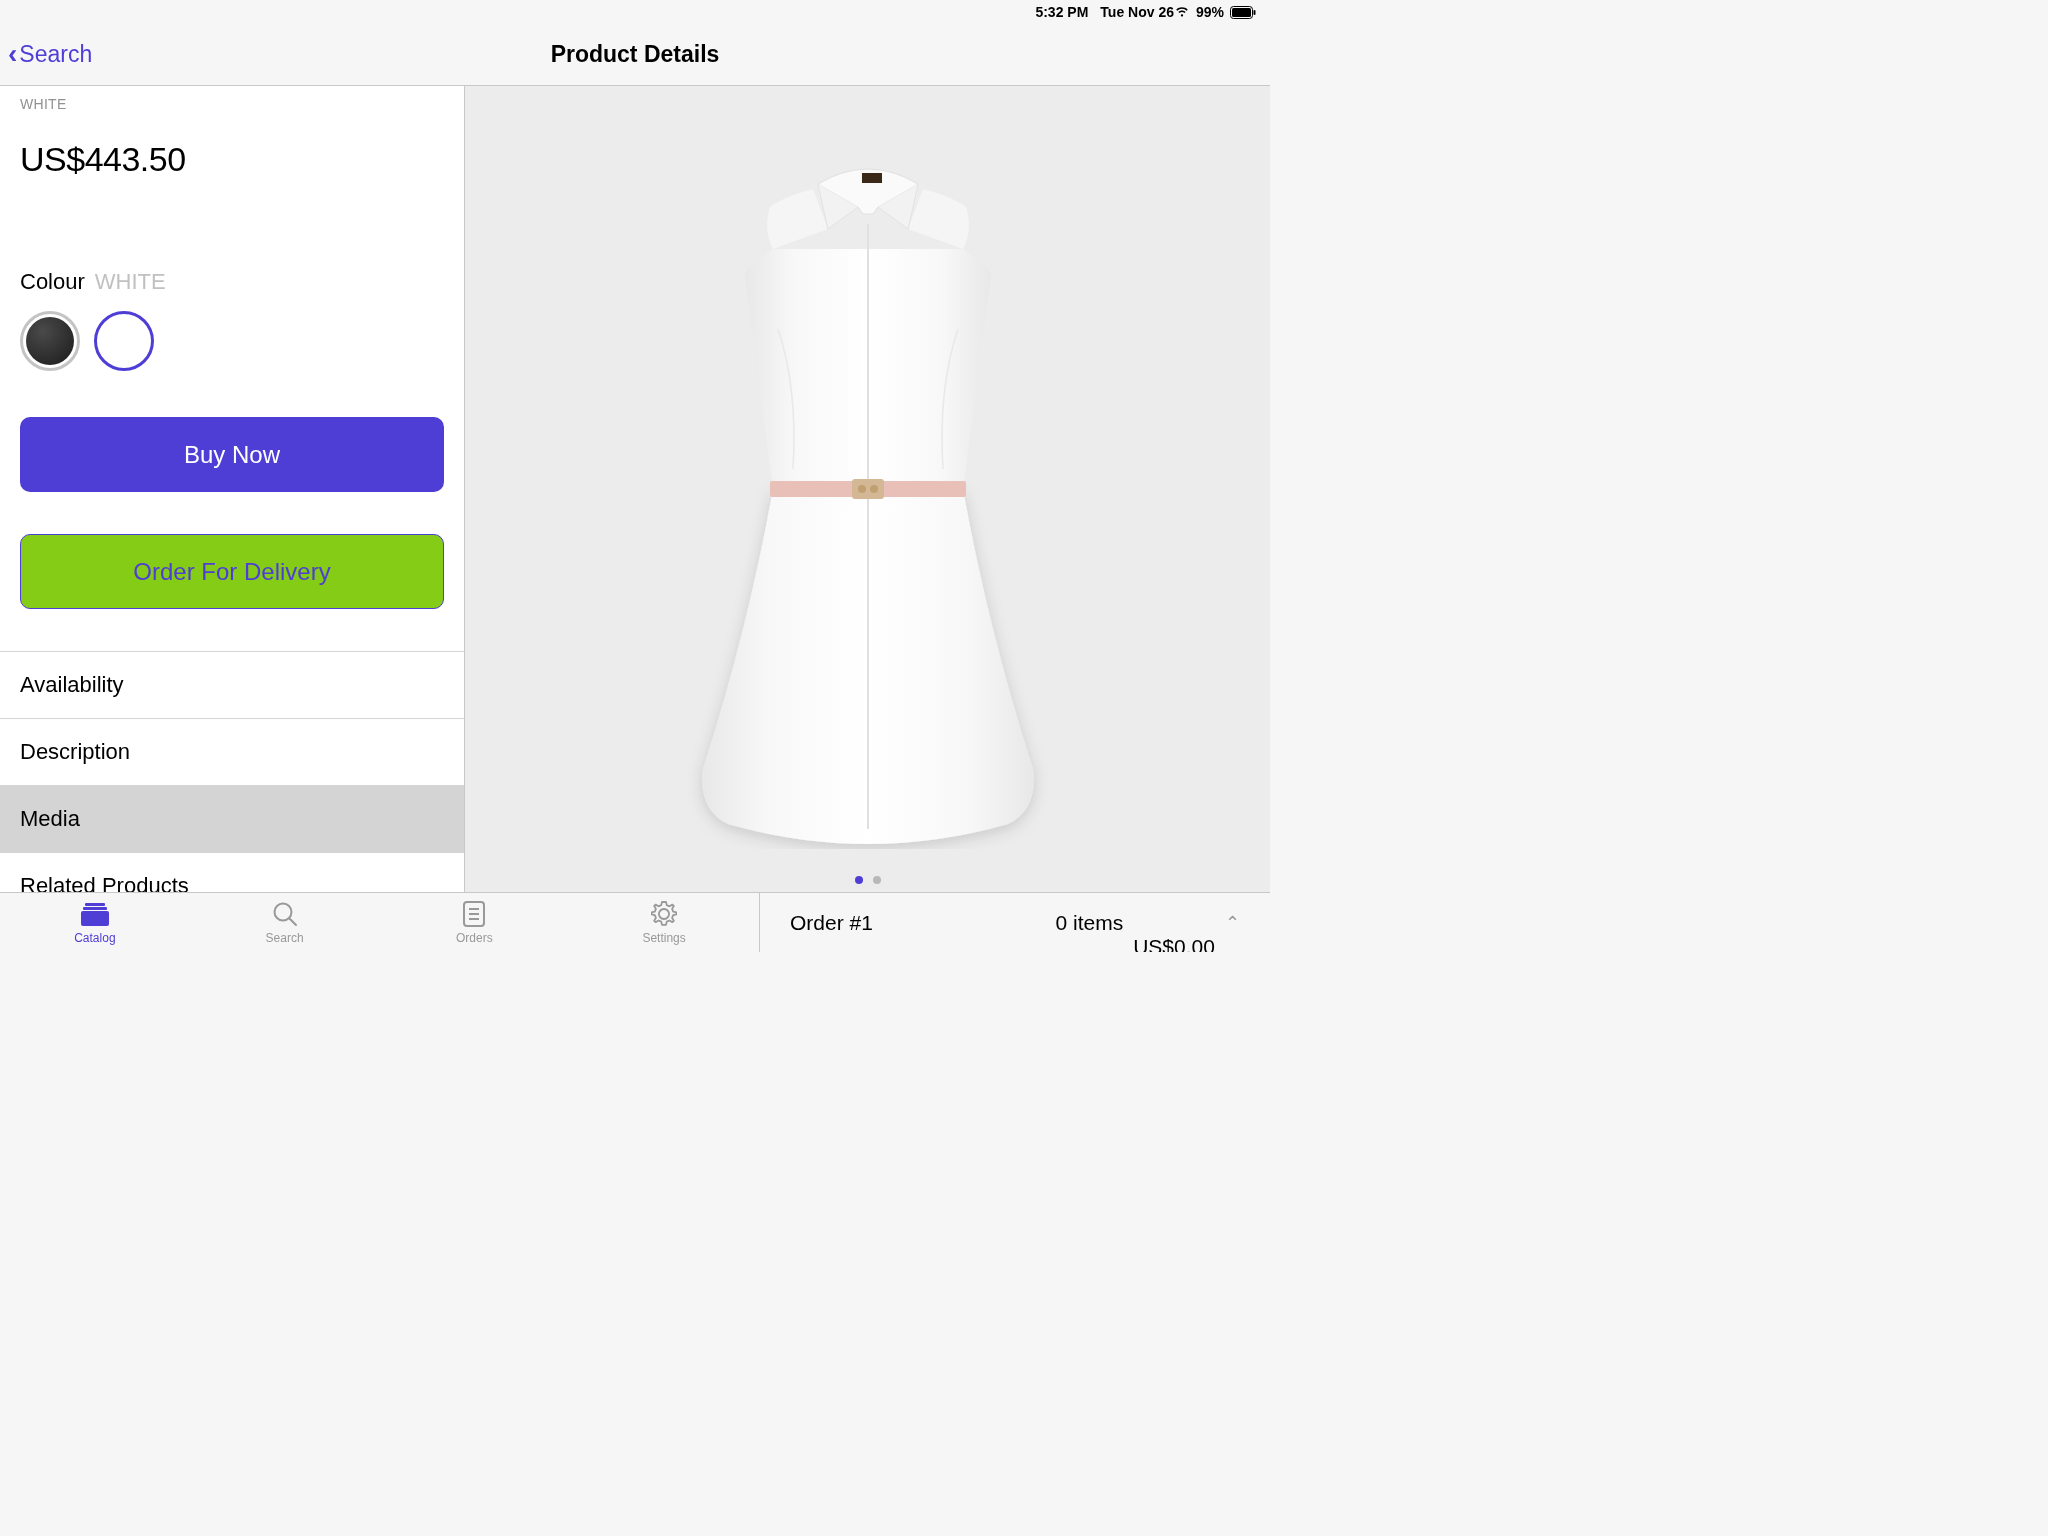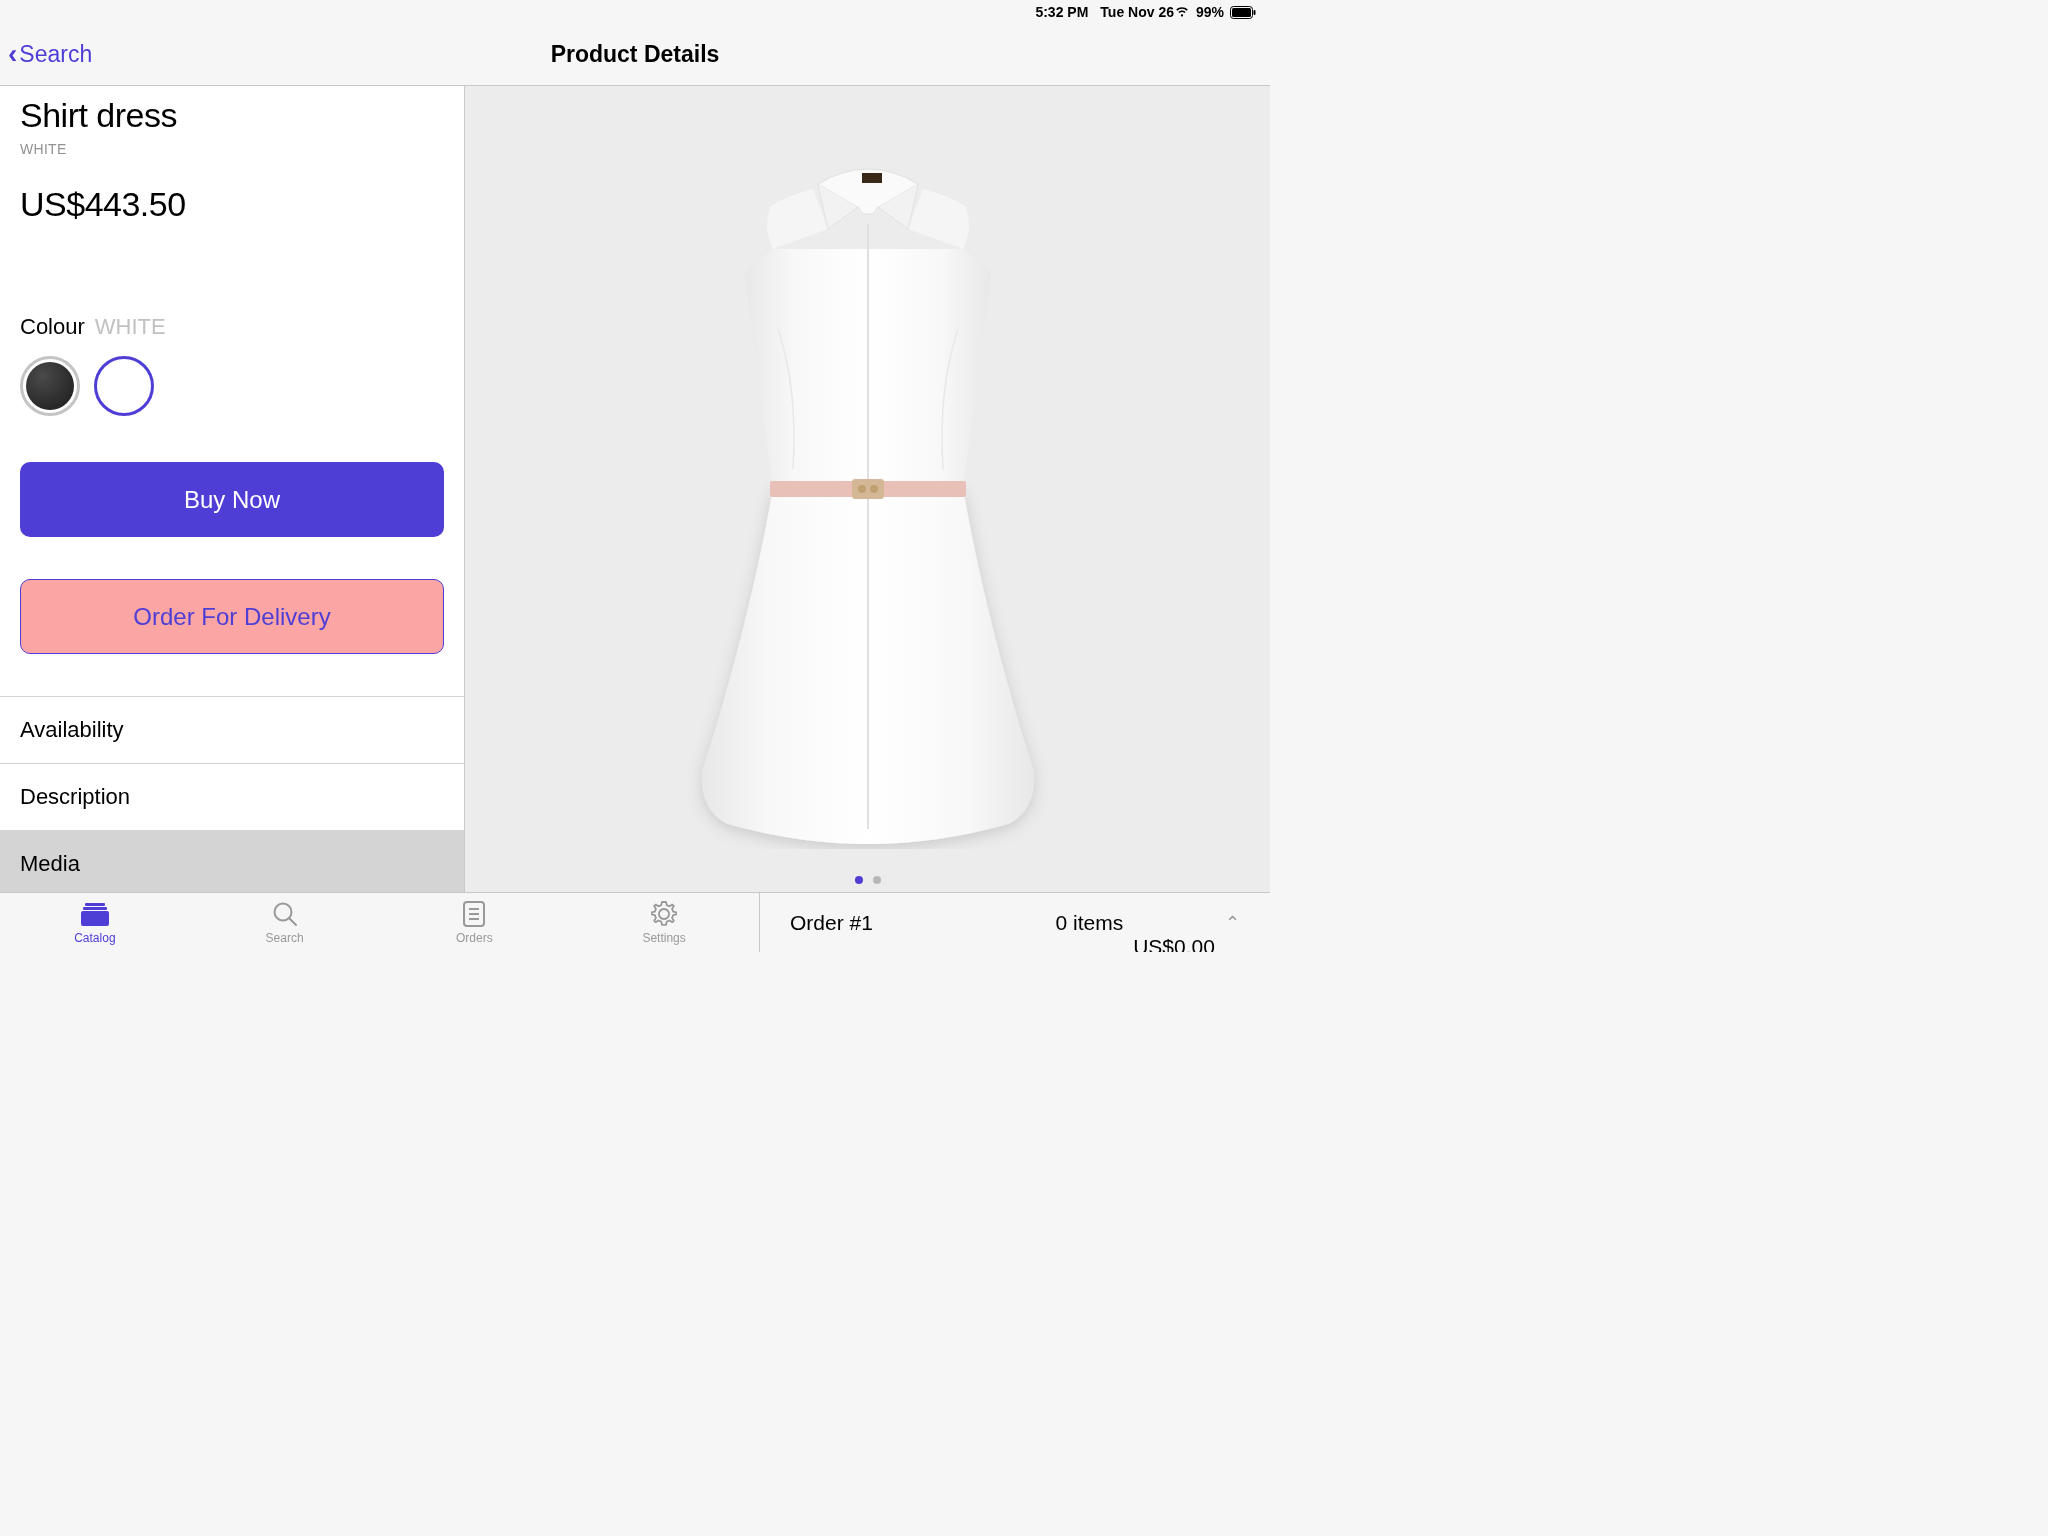--- a/index.html
+++ b/index.html
@@ -165,21 +165,21 @@
       justify-content: center;
       margin-bottom: 16px;
     }
     .btn-primary {
       background: #4e3ed6;
       color: #fff;
       border: none;
       margin-bottom: 42px;
     }
     .btn-secondary {
-      background: #fca5a5;
+      background: #84cc16;
       color: #4e3ed6;
       border: 1.5px solid #4e3ed6;
     }
     .tab-list {
       margin-top: 18px;
     }
     .tab-item {
       padding: 20px 20px;
       font-size: 22px;
       border-top: 1px solid #d4d4d4;
@@ -309,21 +309,20 @@
   <div class="back-button">
     <span class="back-chevron">‹</span>
     <span>Search</span>
   </div>
   <div class="nav-title">Product Details</div>
 </div>
 
 <div class="content">
   <div class="left-panel">
     <div class="product-header">
-      <div class="product-title">Shirt dress</div>
       <div class="product-variant">WHITE</div>
       <div class="product-price">US$443.50</div>
     </div>
 
     <div class="colour-section">
       <div class="colour-label-row">
         <span class="colour-label">Colour</span>
         <span class="colour-value">WHITE</span>
       </div>
       <div class="swatches">

